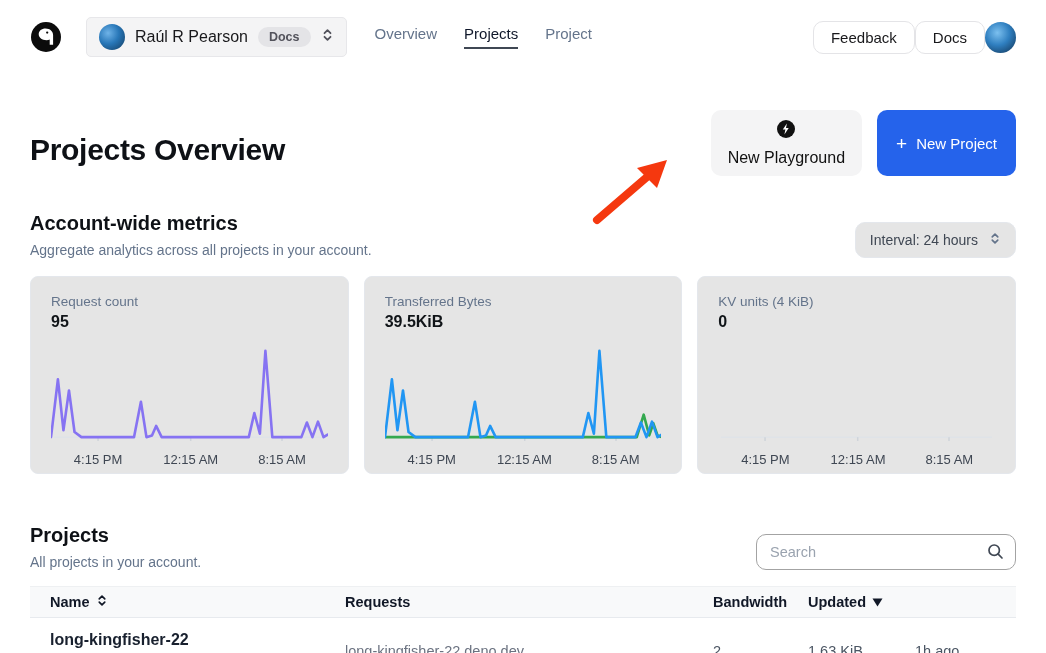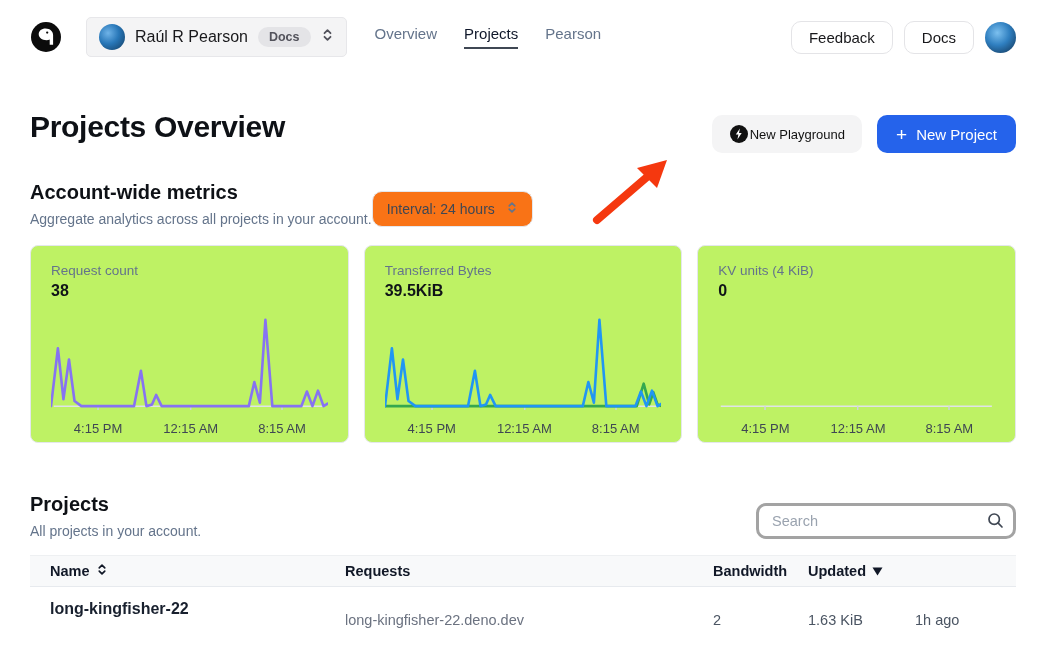--- a/index.html
+++ b/index.html
@@ -13,65 +13,65 @@
     border:1px solid #e7e7ea; border-radius:5px; padding:6px 12px; cursor:pointer; }
   .avatar-sm { width:26px; height:26px; border-radius:50%;
     background:radial-gradient(circle at 35% 35%, #6fb3e8 0%, #2877b8 45%, #123a5e 100%); }
   .user-name { font-size:16px; font-weight:500; color:#18181b; }
   .free-badge { background:#e4e4e7; color:#52525b; font-size:12.5px; font-weight:600;
     padding:3px 11px; border-radius:999px; }
   .chev-ud { color:#52525b; }
   .nav { display:flex; gap:27px; margin-left:4px; }
   .nav-link { font-size:15px; color:#64748b; text-decoration:none; padding-bottom:5px; cursor:pointer; }
   .nav-link.active { color:#0f172a; font-weight:500; border-bottom:2px solid #3f4753; }
-  .top-actions { margin-left:auto; display:flex; align-items:center; gap:11px; }
+  .top-actions { margin-left:auto; display:flex; align-items:center; }
   .btn-outline { border:1px solid #e4e4e7; background:#fff; border-radius:10px;
     padding:7px 17px; font-size:15px; color:#18181b; cursor:pointer; font-family:inherit; }
   .avatar-lg { width:31px; height:31px; border-radius:50%;
     background:radial-gradient(circle at 40% 35%, #7cc0ef 0%, #2f7fc0 45%, #102f4e 100%); }
 
   
   .content { padding:0 30px; }
   .page-head { margin-top:38px; display:flex; justify-content:space-between; align-items:flex-end; }
   h1 { font-size:30px; font-weight:800; letter-spacing:-0.3px; color:#0e1116; margin-bottom:9px; }
   .sub { font-size:15px; color:#64748b; }
   .head-btns { display:flex; gap:15px; }
-  .btn-gray { display:flex; align-items:center; gap:1px; background:#f4f4f5; border:none;
-    border-radius:10px; padding:9px 17px; font-size:13px; font-weight:500; color:#111;
-    cursor:pointer; font-family:inherit; }
+  .btn-gray { display:flex; align-items:center; gap:10px; background:#f4f4f5; border:none;
+    border-radius:10px; padding:9px 17px; font-size:16px; font-weight:500; color:#111;
+    cursor:pointer; font-family:inherit;flex-direction:column; }
   .btn-blue { display:flex; align-items:center; gap:9px; background:#2563eb; border:none;
     border-radius:10px; padding:9px 19px; font-size:15px; font-weight:500; color:#fff;
     cursor:pointer; font-family:inherit; }
   .plus { font-size:19px; font-weight:400; line-height:1; }
 
   
   .anno-arrow { position:absolute; left:581px; top:146px; width:104px; height:88px;
     pointer-events:none; z-index:5; }
 
   
-  .metrics-head { margin-top:28px; display:flex; align-items:flex-end; }
+  .metrics-head { margin-top:36px; display:flex; justify-content:space-between; align-items:flex-end;gap:32px; }
   h2 { font-size:20px; font-weight:700; color:#0e1116; margin-bottom:7px; }
   .sub2 { font-size:14px; color:#64748b; }
-  .interval { display:flex; align-items:center; gap:11px; border:1px solid #e4e7ec; background:#f97316;
+  .interval { display:flex; align-items:center; gap:11px; border:1px solid #e4e7ec; background:#e5e5e5;
     border-radius:10px; padding:9px 14px; font-size:14px; color:#3f4753; cursor:pointer; font-family:inherit; }
   .cards { margin-top:18px; display:grid; grid-template-columns:repeat(3,1fr); gap:15px; }
-  .card { border:1px solid #e4e7ec; border-radius:8px; background:#bef264; height:198px;
+  .card { border:1px solid #e4e7ec; border-radius:8px; background:#e5e5e5; height:198px;
     padding:17px 20px 8px 20px; display:flex; flex-direction:column; }
   .card-label { font-size:13.5px; color:#64748b; margin-bottom:4px; }
   .card-value { font-size:16px; font-weight:700; color:#101418; }
   .chart-wrap { margin-top:auto; position:relative; }
   .chart-wrap svg { display:block; width:100%; height:96px; }
   .tick-labels { position:relative; height:22px; margin-top:2px; }
   .tick-labels span { position:absolute; top:9px; transform:translateX(-50%);
     font-size:13px; color:#3f4753; white-space:nowrap; }
 
   
   .projects-head { margin-top:50px; display:flex; justify-content:space-between; align-items:flex-end; }
   .search-box { position:relative; width:260px; }
-  .search-box input { width:100%; height:36px; border:3px solid #a3a3a3; border-radius:10px;
+  .search-box input { width:100%; height:36px; border:1px solid #a3a3a3; border-radius:10px;
     padding:0 38px 0 13px; font-size:14.5px; color:#111; font-family:inherit; outline:none; }
   .search-box input::placeholder { color:#9aa3af; }
   .search-icon { position:absolute; right:12px; top:9px; }
 
   .table { margin-top:16px; }
   .thead { display:grid; grid-template-columns:295px 368px 95px 107px 1fr; align-items:center;
     height:32px; padding-left:20px; background:#f8f9fa;
     border-top:1px solid #eef0f2; border-bottom:1px solid #e7eaee;
     font-size:14.5px; font-weight:700; color:#111827; }
   .th { display:flex; align-items:center; gap:6px; cursor:pointer; }
@@ -101,21 +101,21 @@
       <svg width="13" height="14" viewBox="0 0 13 14" fill="none" stroke="#52525b" stroke-width="1.8" stroke-linecap="round" stroke-linejoin="round">
         <path d="M3.5 5.2 6.5 2.2 9.5 5.2"></path>
           <path d="M3.5 8.8 6.5 11.8 9.5 8.8"></path>
       </svg>
     </span>
   </div>
 
   <nav class="nav" id="nav">
       <a class="nav-link">Overview</a>
       <a class="nav-link active">Projects</a>
-      <a class="nav-link">Pearson</a>
+      <a class="nav-link">Project</a>
     </nav>
 
   <div class="top-actions">
     <button class="btn-outline">Feedback</button>
     <button class="btn-outline">Docs</button>
     <span class="avatar-lg"></span>
   </div>
 </div>
 
 <div class="content">
@@ -158,21 +158,21 @@
           <path d="M3.5 5.2 6.5 2.2 9.5 5.2"></path>
             <path d="M3.5 8.8 6.5 11.8 9.5 8.8"></path>
         </svg>
       </span>
     </button>
   </div>
 
   <div class="cards" id="cards">
       <div class="card">
         <div class="card-label">Request count</div>
-        <div class="card-value">38</div>
+        <div class="card-value">95</div>
         <div class="chart-wrap">
           <svg viewBox="0 0 100 100" preserveAspectRatio="none">
             <line x1="1" y1="96" x2="99" y2="96" stroke="#dfe3e8" stroke-width="1.5" vector-effect="non-scaling-stroke"></line>
             <line x1="17" y1="96" x2="17" y2="100" stroke="#cfd4da" stroke-width="1.5" vector-effect="non-scaling-stroke"></line>
             <line x1="50.5" y1="96" x2="50.5" y2="100" stroke="#cfd4da" stroke-width="1.5" vector-effect="non-scaling-stroke"></line>
             <line x1="83.5" y1="96" x2="83.5" y2="100" stroke="#cfd4da" stroke-width="1.5" vector-effect="non-scaling-stroke"></line>
             <polyline points="0,96.00 2.5,35.70 4.5,88.80 6.5,47.40 8.5,90.60 11,96.00 30,96.00 32.5,59.10 34.5,96.00 36.5,94.20 38,84.30 40,96.00 71.5,96.00 73.5,70.80 75.5,92.40 77.5,6.00 80,96.00 90.5,96.00 92.5,80.70 94.5,96.00 96.5,79.80 98.5,96.00 100,93.30" fill="none" stroke="#8673f2" stroke-width="2.6" stroke-linejoin="round" stroke-linecap="round" vector-effect="non-scaling-stroke"></polyline>
           </svg>
         </div>
         <div class="tick-labels">

